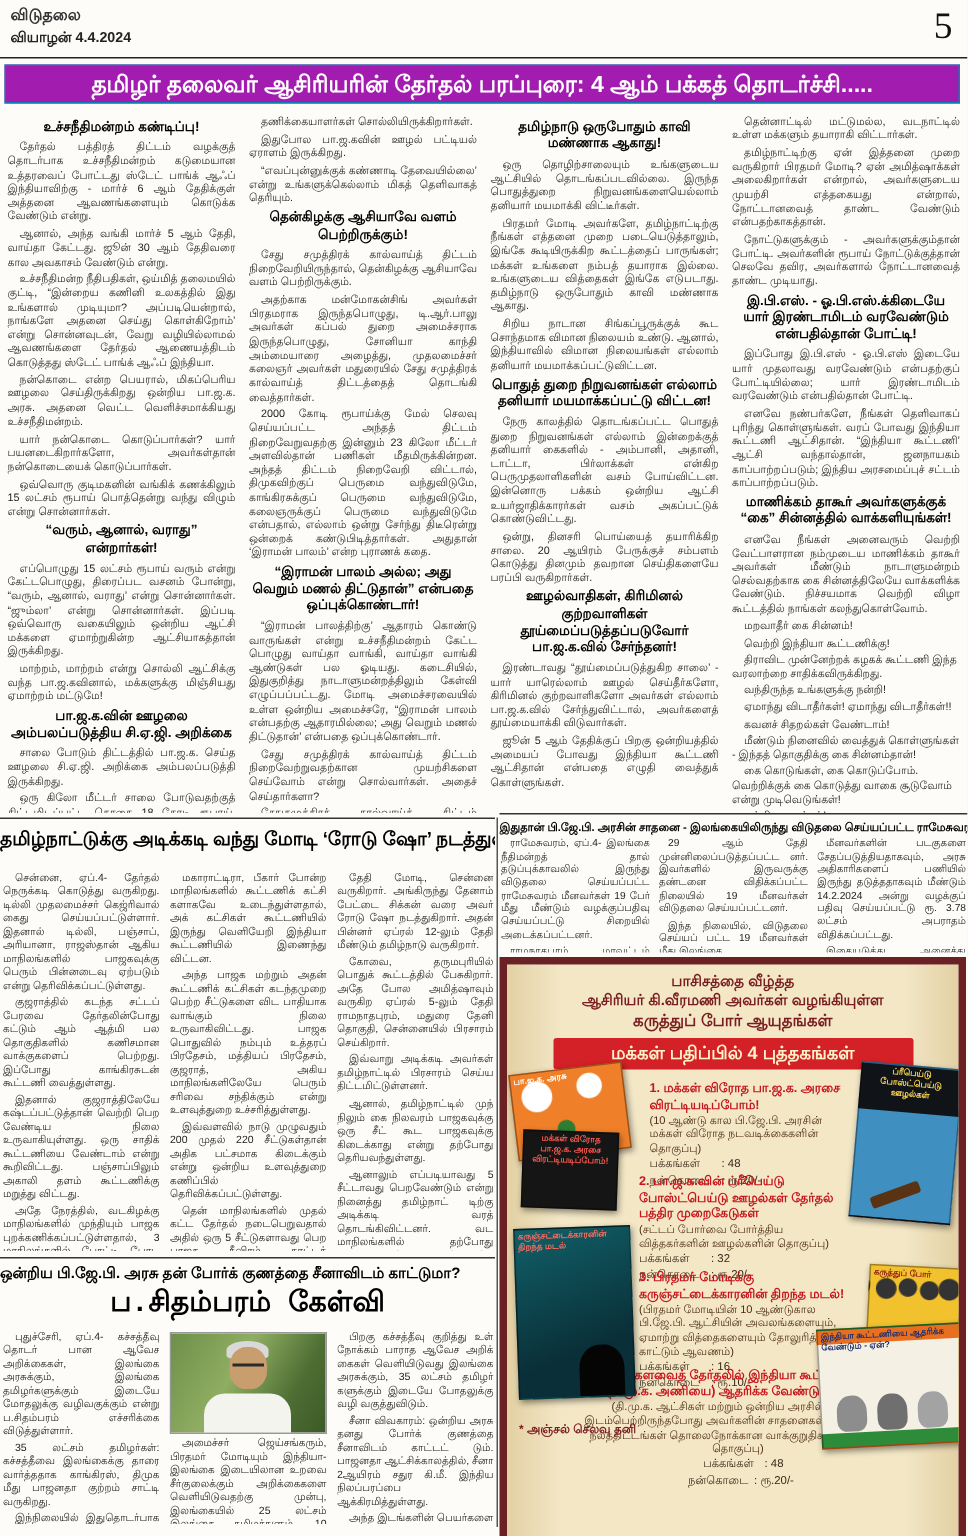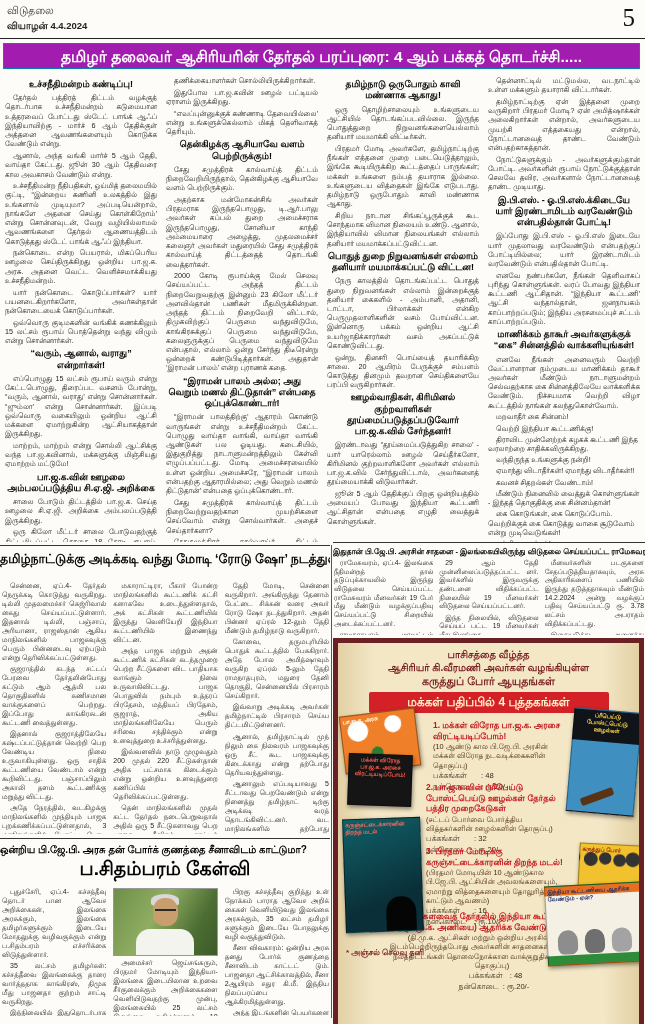--- a/index.html
+++ b/index.html
@@ -2,21 +2,21 @@
 <html><head>
 <meta charset="utf-8">
 <style>
   html,body{margin:0;padding:0;}
   body{width:645px;height:1024px;position:relative;background:#f2f1ed;
        font-family:"Liberation Sans","DejaVu Sans",sans-serif;overflow:hidden;}
   .page{position:absolute;inset:0;background:#fdfcf9;color:#1a1a1a;}
 
   
   .masthead{position:absolute;left:7px;top:4px;line-height:1.4;}
-  .paper-name{font-size:10.5px;font-weight:normal;color:#333;font-family:"Liberation Serif","DejaVu Serif",serif;}
+  .paper-name{font-size:10.5px;font-weight:bold;color:#333;font-family:"Liberation Serif","DejaVu Serif",serif;}
   .date-line{font-size:9.5px;font-weight:bold;color:#222;}
   .page-num{position:absolute;right:10px;top:4px;font-size:25px;
             font-family:"Liberation Serif","DejaVu Serif",serif;color:#111;}
   .head-rule{position:absolute;top:38px;left:0;width:645px;border-top:1.5px solid #222;}
 
   
   .banner{position:absolute;top:43px;left:3px;width:637px;height:26px;background:#a21caf;
           border:1px solid #0d7cb0;color:#ffffff;font-weight:bold;font-size:15.5px;
           text-align:center;line-height:26px;white-space:nowrap;overflow:hidden;box-sizing:border-box;}
 
@@ -37,21 +37,21 @@
   
   .modi-head{position:absolute;top:552px;left:0;width:330px;text-align:center;font-weight:bold;
              font-size:12.5px;color:#000;white-space:nowrap;overflow:hidden;}
   .modi-cols{position:absolute;top:582px;left:2px;width:327px;height:252px;display:flex;gap:7px;overflow:hidden;}
   .modi-cols .para{font-size:7px;}
 
   
   .chid-kicker{position:absolute;top:844px;left:0;width:330px;text-align:left;font-weight:bold;
                font-size:10px;white-space:nowrap;overflow:hidden;color:#000;}
   .chid-head{position:absolute;top:858px;left:0;width:330px;text-align:center;font-weight:bold;
-             font-size:19px;color:#000;font-family:Liberation Sans, sans-serif;}
+             font-size:19px;color:#000;font-family:Liberation Mono, monospace;}
   .chid-cols{position:absolute;top:888px;left:2px;width:327px;height:128px;display:flex;gap:7px;overflow:hidden;}
   .chid-cols .para{font-size:7px;}
   .photo{height:66px;background:linear-gradient(120deg,#6d8f49,#90ae62 40%,#4c6d33 75%,#3c5a28);
          position:relative;border:1px solid #999;margin-bottom:3px;overflow:hidden;}
   .photo .hair{position:absolute;left:50%;top:5px;width:28px;height:12px;margin-left:-14px;background:#d9d9d9;border-radius:50% 50% 20% 20%;}
   .photo .head{position:absolute;left:50%;top:9px;width:25px;height:28px;margin-left:-12.5px;background:#c99e6e;border-radius:45% 45% 42% 42%;}
   .photo .glasses{position:absolute;left:50%;top:20px;width:21px;height:5px;margin-left:-10.5px;border-top:2px solid #2a2a2a;}
   .photo .shirt{position:absolute;left:50%;bottom:-2px;width:58px;height:28px;margin-left:-29px;background:#f4f4ef;border-radius:14px 14px 0 0;}
 
   

